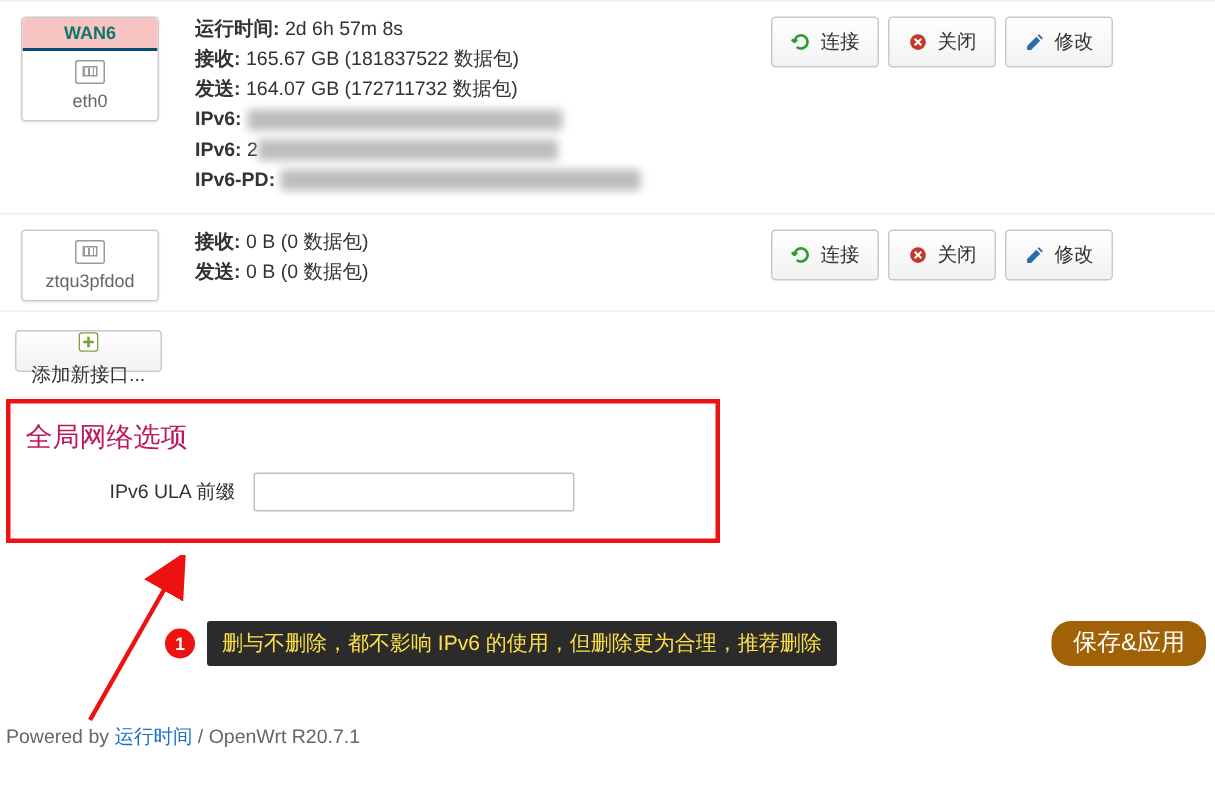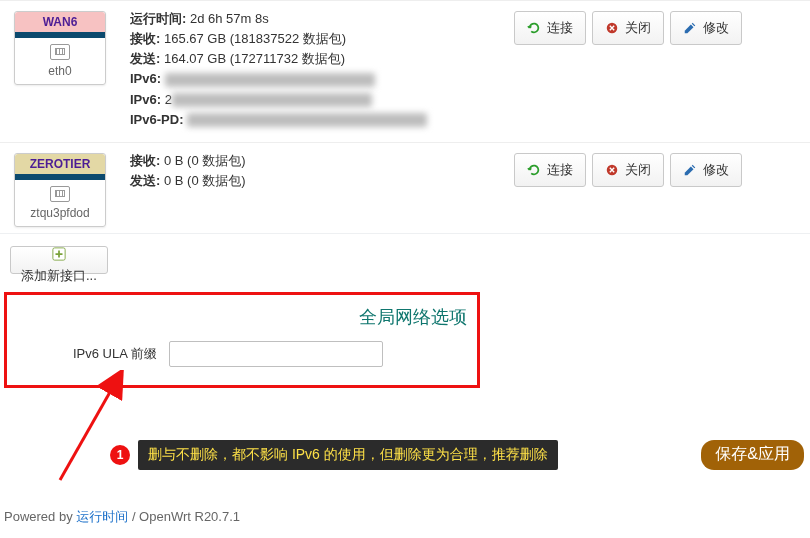--- a/index.html
+++ b/index.html
@@ -28,22 +28,22 @@
     width: 90px;
     border: 1px solid #ccc;
     border-radius: 3px;
     text-align: center;
     box-shadow: 0 1px 2px rgba(0,0,0,.08);
   }
   .iface-head {
     padding: 3px 12px;
     font-size: 12px;
     font-weight: bold;
-    color: #4c1d95;
-    border-bottom: 6px solid #0c4a6e;
+    color: #0f766e;
+    border-bottom: 2px solid #0c4a6e;
     border-radius: 3px 3px 0 0;
   }
   .iface-head.pink { background: #f7c2c2; }
   .iface-head.tan  { background: #e3d8a5; }
   .iface-body {
     padding: 6px 0 6px;
     font-size: 12px;
     color: #666;
   }
   .iface-body .plug {
@@ -110,24 +110,23 @@
 
   .panel-box {
     margin: 8px 0 8px 4px;
     width: 450px;
     border: 3px solid #e11;
     padding: 6px 10px 18px;
     position: relative;
   }
   .panel-title {
     font-size: 18px;
-    color: #0f766e;
+    color: #be185d;
     margin: 4px 0 12px;
     font-weight: normal;
-    text-align: right;
   }
   .form-row {
     display: flex;
     align-items: center;
     gap: 12px;
     padding-left: 56px;
   }
   .form-row label { font-size: 13px; }
   .form-row input[type=text] {
     width: 200px;
@@ -239,21 +238,20 @@
           </svg>
       </span>
       <span>修改</span>
     </button>
   </div>
 </div>
 
 <div class="row">
   <div class="iface-box-col">
     <div class="iface-box">
-      <div class="iface-head tan">ZEROTIER</div>
       <div class="iface-body">
         <span class="plug"></span>
         <span>ztqu3pfdod</span>
       </div>
     </div>
   </div>
   <div class="info-col">
     <div><span class="lbl">接收:</span> <span>0 B (0 数据包)</span></div>
     <div><span class="lbl">发送:</span> <span>0 B (0 数据包)</span></div>
   </div>

